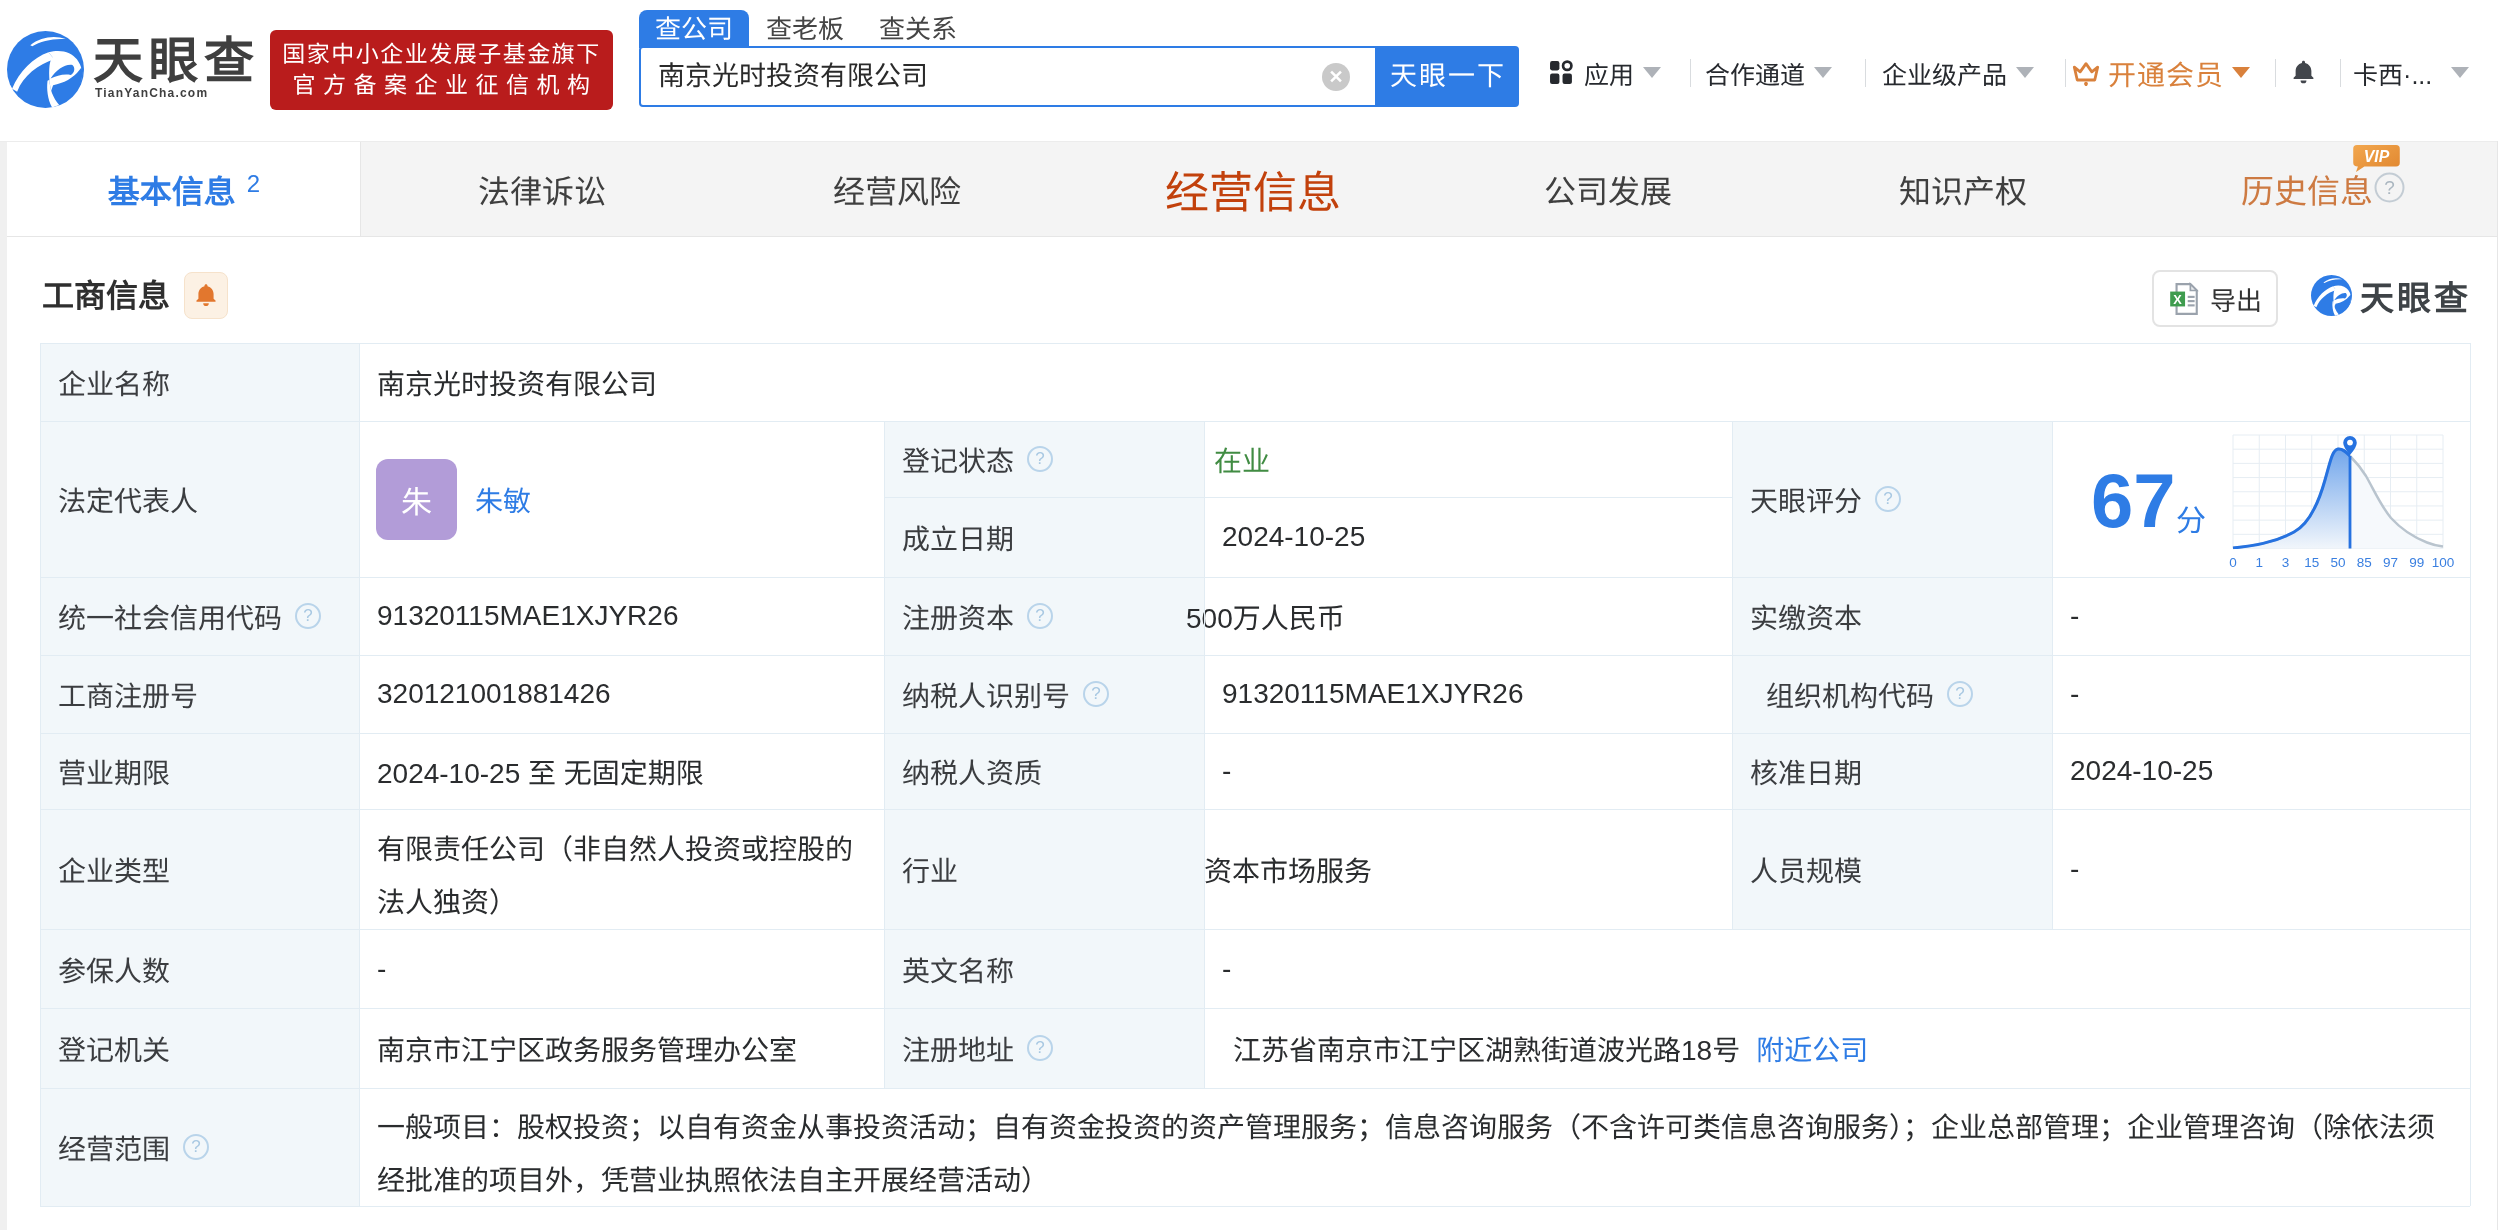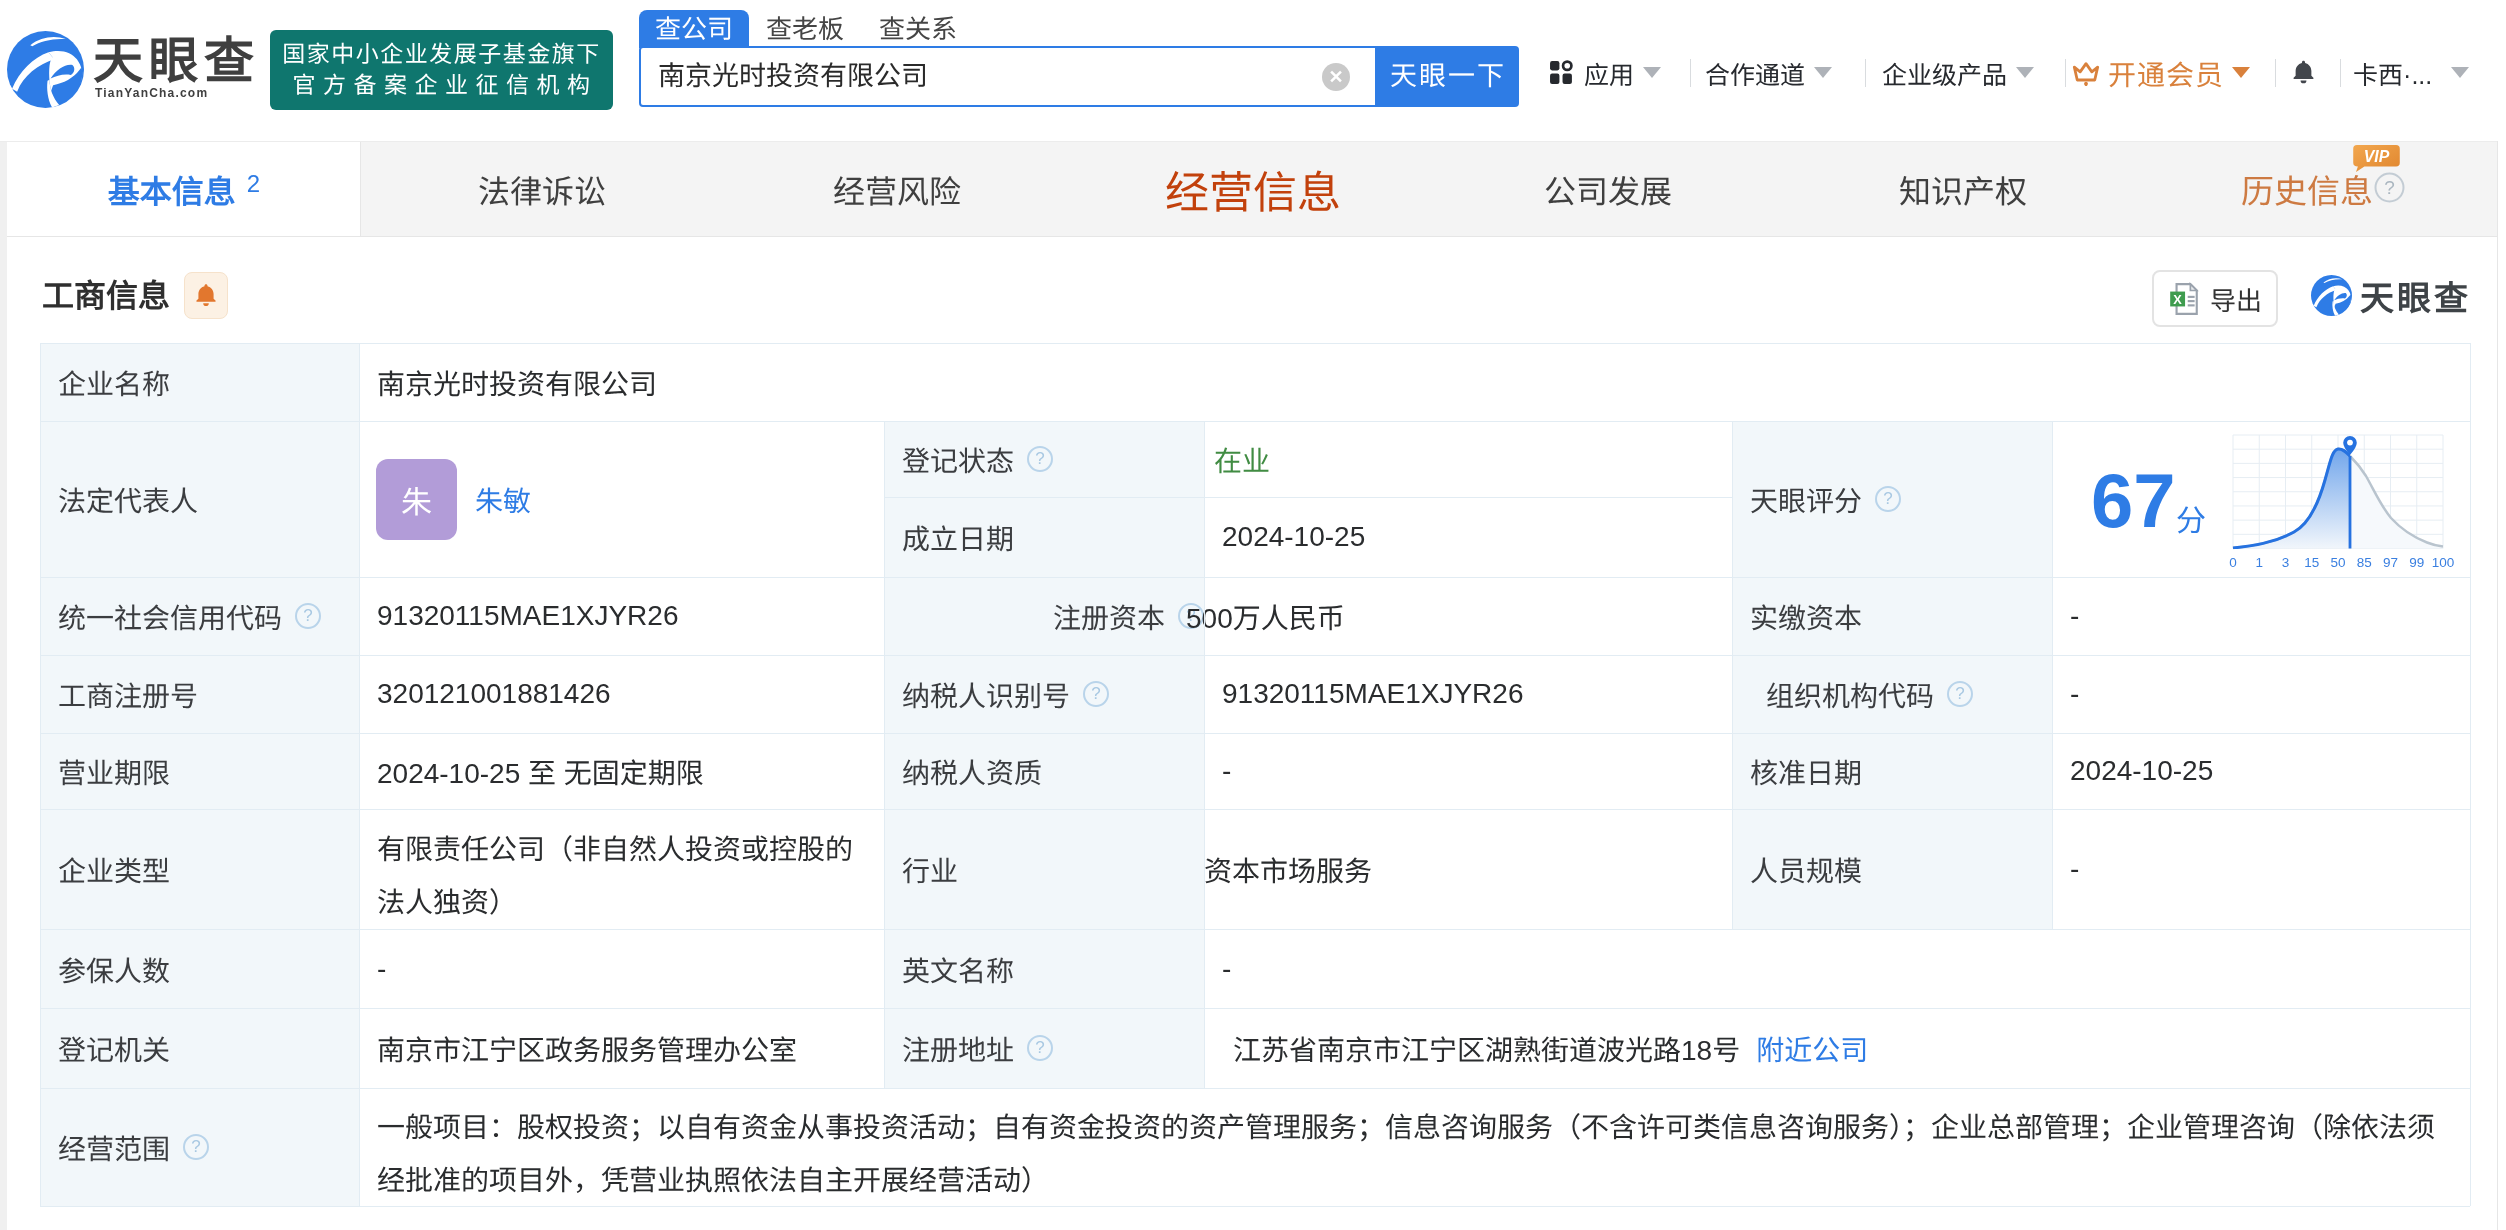--- a/index.html
+++ b/index.html
@@ -21,21 +21,21 @@
 <circle cx="38" cy="38" r="38" fill="#2e7ce6"></circle>
 <path d="M 23 14 C 33 6, 47 4, 58 8 C 46 7, 33 10, 25 15 Z" fill="#fff"></path>
 <path d="M 5 57 C 12 40, 26 26, 41 21 L 46.5 28 C 31 33, 16 44, 10 60 Z" fill="#fff"></path>
 <path d="M 41 21 C 53 17.5, 64 21, 69 28 C 74 35, 75.5 42, 73 49 C 70 58, 60 64, 51 64.5 C 46 64.5, 43.5 62, 43 57 L 42 50 C 41 38, 42 28, 45 26 Z" fill="#fff"></path>
 <path d="M 43 47 C 49 38, 57 32.5, 64.5 33.5 C 67.5 36, 67 41, 63 43.5 C 56.5 42, 49 44, 43 47 Z" fill="#2e7ce6"></path>
 <path d="M 45.5 53.5 C 56 51.5, 65.5 46.5, 71.5 38.5 C 72.8 36.8, 73.5 36, 73.5 35 C 76 46, 72.5 56.5, 64 64 C 56 71, 46.5 73.5, 41 71.5 L 42.5 62 Z" fill="#2e7ce6"></path>
 <path d="M 42 48 C 42 57, 45.5 66, 51.5 73 L 44.5 75.5 C 40 67, 39 57, 40 49 Z" fill="#fff"></path>
 </svg>
 <div class="abs" style="left:93px;top:36px;font-size:50px;font-weight:bold;color:#3f3f3f;letter-spacing:5.5px;line-height:1;">天眼查</div>
 <div class="abs" style="left:95px;top:87px;font-size:12px;font-weight:bold;color:#3f3f3f;letter-spacing:1.2px;line-height:1;">TianYanCha.com</div>
-<div class="abs" style="left:270px;top:30px;width:343px;height:80px;background:#0f766e;border-radius:6px;
+<div class="abs" style="left:270px;top:30px;width:343px;height:80px;background:#b91c1c;border-radius:6px;
  color:#fff;text-align:center;padding-top:9px;">
  <div style="font-size:23px;letter-spacing:1.5px;line-height:30px;">国家中小企业发展子基金旗下</div>
  <div style="font-size:23px;letter-spacing:7.5px;line-height:32px;text-indent:7px;">官方备案企业征信机构</div>
 </div>
 <div class="abs" style="left:639px;top:10px;width:110px;height:38px;background:#2e7ce5;border-radius:8px 8px 0 0;
  color:#fff;font-size:26px;text-align:center;line-height:38px;">查公司</div>
 <div class="abs" style="left:766px;top:10px;font-size:26px;color:#454545;line-height:38px;">查老板</div>
 <div class="abs" style="left:879px;top:10px;font-size:26px;color:#454545;line-height:38px;">查关系</div>
 <div class="abs" style="left:639px;top:46px;width:738px;height:61px;border:2px solid #2e7ce5;
  border-radius:4px 0 0 4px;background:#fff;"></div>
@@ -141,21 +141,21 @@
 <path d="M 42 48 C 42 57, 45.5 66, 51.5 73 L 44.5 75.5 C 40 67, 39 57, 40 49 Z" fill="#fff"></path>
 </svg>
 <div class="abs" style="left:2360px;top:281px;font-size:34px;font-weight:bold;color:#3e4347;letter-spacing:3px;line-height:1;">天眼查</div>
 <div class="abs" style="left:40px;top:343px;width:2430px;height:863px;"></div>
 <div class="lbl" style="left:40px;top:343px;width:319px;height:78px;padding-left:18px;">企业名称</div>
 <div class="lbl" style="left:40px;top:421px;width:319px;height:156px;padding-left:18px;">法定代表人</div>
 <div class="lbl" style="left:884px;top:421px;width:320px;height:76px;padding-left:18px;">登记状态<span class="q">?</span></div>
 <div class="lbl" style="left:884px;top:497px;width:320px;height:80px;padding-left:18px;">成立日期</div>
 <div class="lbl" style="left:1732px;top:421px;width:320px;height:156px;padding-left:18px;">天眼评分<span class="q">?</span></div>
 <div class="lbl" style="left:40px;top:577px;width:319px;height:78px;padding-left:18px;">统一社会信用代码<span class="q">?</span></div>
-<div class="lbl" style="left:884px;top:577px;width:320px;height:78px;justify-content:flex-end;">注册资本<span class="q">?</span></div>
+<div class="lbl" style="left:884px;top:577px;width:320px;height:78px;padding-left:18px;">注册资本<span class="q">?</span></div>
 <div class="lbl" style="left:1732px;top:577px;width:320px;height:78px;padding-left:18px;">实缴资本</div>
 <div class="lbl" style="left:40px;top:655px;width:319px;height:78px;padding-left:18px;">工商注册号</div>
 <div class="lbl" style="left:884px;top:655px;width:320px;height:78px;padding-left:18px;">纳税人识别号<span class="q">?</span></div>
 <div class="lbl" style="left:1732px;top:655px;width:320px;height:78px;padding-left:34px;">组织机构代码<span class="q">?</span></div>
 <div class="lbl" style="left:40px;top:733px;width:319px;height:76px;padding-left:18px;">营业期限</div>
 <div class="lbl" style="left:884px;top:733px;width:320px;height:76px;padding-left:18px;">纳税人资质</div>
 <div class="lbl" style="left:1732px;top:733px;width:320px;height:76px;padding-left:18px;">核准日期</div>
 <div class="lbl" style="left:40px;top:809px;width:319px;height:120px;padding-left:18px;">企业类型</div>
 <div class="lbl" style="left:884px;top:809px;width:320px;height:120px;padding-left:18px;">行业</div>
 <div class="lbl" style="left:1732px;top:809px;width:320px;height:120px;padding-left:18px;">人员规模</div>

